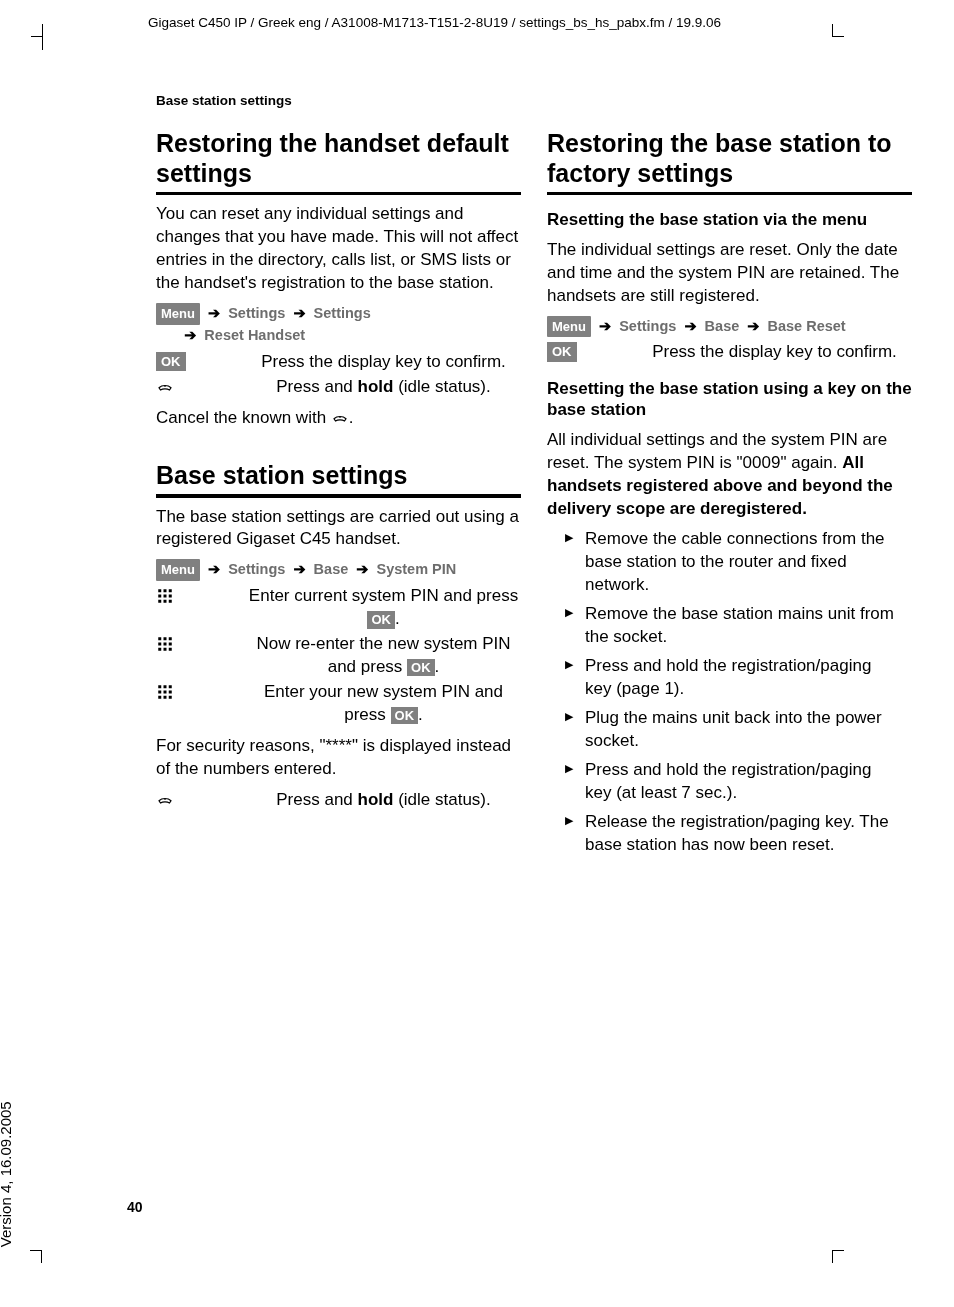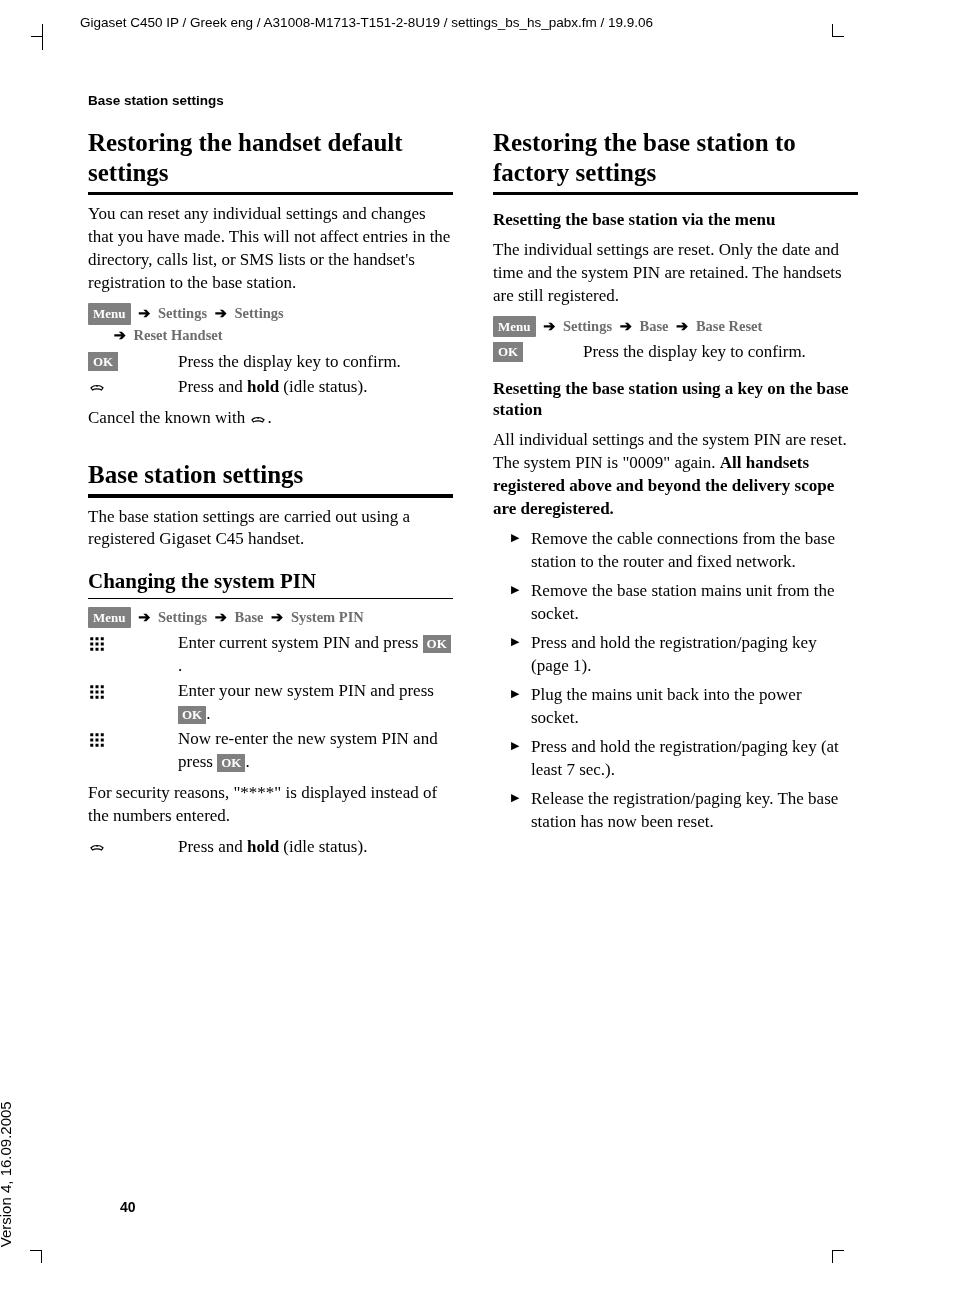--- a/index.html
+++ b/index.html
@@ -10,21 +10,21 @@
     line-height: 1.35;
     color: #000;
     background: #fff;
     width: 954px;
   }
   .page {
     position: relative;
     width: 888px;
     height: 1307px;
     box-sizing: border-box;
-    padding: 14px 60px 40px 28px;
+    padding: 14px 60px 40px 96px;
   }
   .meta-header {
     font-size: 13.5px;
     margin-bottom: 60px;
     color: #000;
     padding-left: 52px;
   }
   .crop-tl, .crop-tr, .crop-bl, .crop-br {
     position: absolute;
     width: 14px; height: 14px;
@@ -46,23 +46,22 @@
     position: absolute;
     left: 16px;
     bottom: 60px;
     transform: rotate(-90deg);
     transform-origin: left bottom;
     font-size: 15px;
     white-space: nowrap;
   }
   .content {
     display: flex;
-    gap: 40px;
+    gap: 26px;
     padding: 0 60px;
-    font-family: Liberation Serif, serif;
   }
   .col {
     width: 365px;
     flex: 0 0 365px;
   }
   .running-head {
     font-size: 13.5px;
     font-weight: bold;
     margin: 0 0 18px 60px;
   }
@@ -127,20 +126,21 @@
     background: #808080;
     color: #fff;
     font-weight: bold;
     font-size: 13px;
     padding: 1px 5px;
   }
   .step-text {
     flex: 1;
     font-size: 17px;
     line-height: 1.35;
+    text-align: center;
   }
   .inline-key {
     display: inline-block;
     background: #808080;
     color: #fff;
     font-weight: bold;
     font-size: 13px;
     padding: 0 4px;
     vertical-align: baseline;
   }
@@ -158,21 +158,21 @@
   .bullet-list li::before {
     content: "▶";
     position: absolute;
     left: 2px;
     top: 2px;
     font-size: 11px;
     color: #000;
   }
   .page-num {
     position: absolute;
-    left: 120px;
+    left: 127px;
     bottom: 90px;
     font-size: 14px;
     font-weight: bold;
   }
   .keypad-svg { width:18px; height:18px; vertical-align:middle;}
   .phone-svg { width:18px; height:18px; vertical-align:middle;}
 </style>
 </head>
 <body>
 
@@ -224,21 +224,20 @@
       <p>
         <span>Cancel the known with </span><svg class="phone-svg" viewBox="0 0 24 24">
             <path d="M4 13 C 8 9, 16 9, 20 13 L 18 16 C 15 14, 9 14, 6 16 Z" fill="none" stroke="#000" stroke-width="1.5"></path>
             <circle cx="12" cy="11" r="1" fill="#000"></circle>
           </svg><span>.</span>
       </p>
 
       <h1 class="section" style="margin-top:30px;border-bottom-width:4px;">Base station settings</h1>
       <p>The base station settings are carried out using a registered Gigaset C45 handset.</p>
 
-      <h2 class="mid">Changing the system PIN</h2>
 
       <div class="nav-path">
         <span class="key-box">Menu</span>
         <span class="arrow">➔</span>
         <span>Settings</span>
         <span class="arrow">➔</span>
         <span>Base</span>
         <span class="arrow">➔</span>
         <span>System PIN</span>
       </div>
@@ -274,42 +273,42 @@
                 <rect x="3" y="10" width="4" height="4"></rect>
                 <rect x="10" y="10" width="4" height="4"></rect>
                 <rect x="17" y="10" width="4" height="4"></rect>
                 <rect x="3" y="17" width="4" height="4"></rect>
                 <rect x="10" y="17" width="4" height="4"></rect>
                 <rect x="17" y="17" width="4" height="4"></rect>
               </g>
             </svg>
         </div>
         <div class="step-text">
-          <span>Enter your new system PIN and press </span><span class="inline-key">OK</span>.
+          <span>Now re-enter the new system PIN and press </span><span class="inline-key">OK</span>.
         </div>
       </div>
 
       <div class="step-row">
         <div class="step-icon">
           <svg class="keypad-svg" viewBox="0 0 24 24">
               <g fill="#000">
                 <rect x="3" y="3" width="4" height="4"></rect>
                 <rect x="10" y="3" width="4" height="4"></rect>
                 <rect x="17" y="3" width="4" height="4"></rect>
                 <rect x="3" y="10" width="4" height="4"></rect>
                 <rect x="10" y="10" width="4" height="4"></rect>
                 <rect x="17" y="10" width="4" height="4"></rect>
                 <rect x="3" y="17" width="4" height="4"></rect>
                 <rect x="10" y="17" width="4" height="4"></rect>
                 <rect x="17" y="17" width="4" height="4"></rect>
               </g>
             </svg>
         </div>
         <div class="step-text">
-          <span>Now re-enter the new system PIN and press </span><span class="inline-key">OK</span>.
+          <span>Enter your new system PIN and press </span><span class="inline-key">OK</span>.
         </div>
       </div>
 
       <p>For security reasons, "****" is displayed instead of the numbers entered.</p>
 
       <div class="step-row">
         <div class="step-icon">
           <svg class="phone-svg" viewBox="0 0 24 24">
               <path d="M4 13 C 8 9, 16 9, 20 13 L 18 16 C 15 14, 9 14, 6 16 Z" fill="none" stroke="#000" stroke-width="1.5"></path>
               <circle cx="12" cy="11" r="1" fill="#000"></circle>

